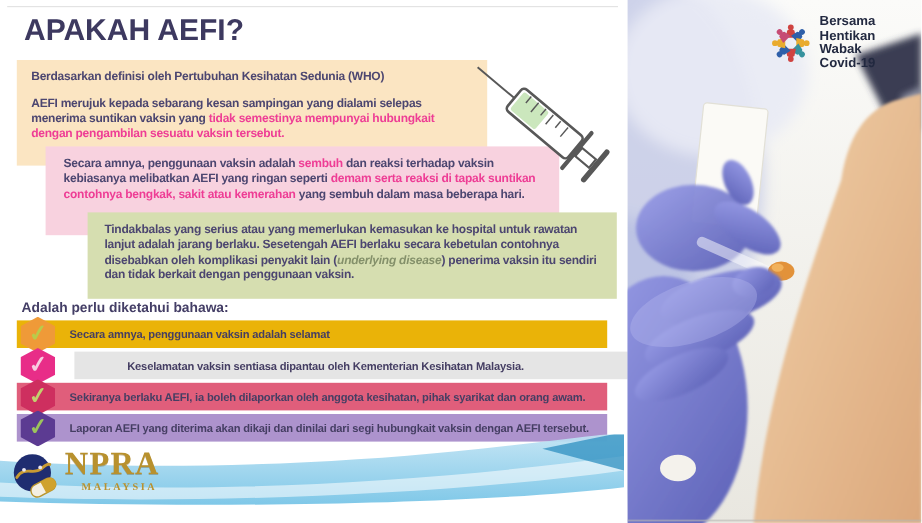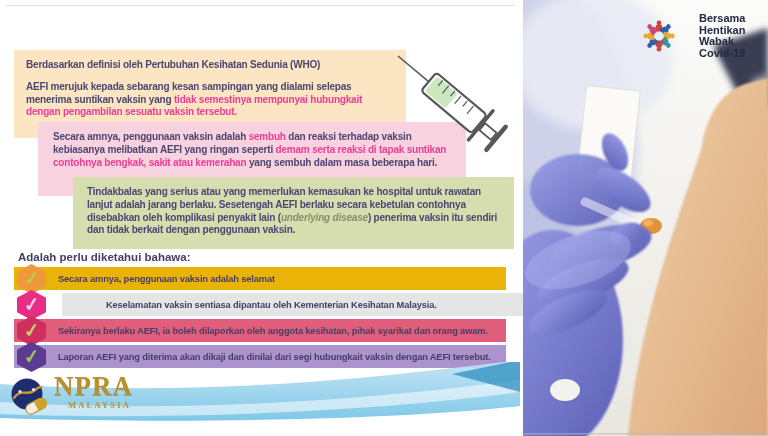--- a/index.html
+++ b/index.html
@@ -28,30 +28,31 @@
   .footer-swoosh{position:absolute;left:0;top:362px;width:520px;height:74px;z-index:1;}
   .npra{position:absolute;left:8px;top:375px;display:flex;align-items:flex-start;gap:2px;z-index:2;}
   .npra-textcol{display:flex;flex-direction:column;margin-top:0;}
   .npra-name{font-family:"Liberation Serif",serif;font-size:27px;font-weight:bold;color:#b8912e;
              line-height:0.85;letter-spacing:1px;text-shadow:0 1px 0 rgba(110,80,15,0.35);}
   .npra-sub{font-family:"Liberation Serif",serif;font-size:8.5px;font-weight:bold;color:#b8912e;
             letter-spacing:2.2px;margin-top:2px;padding-left:14px;}
   .org{position:absolute;left:132px;top:383px;z-index:2;}
   .org .org-line{font-size:10px;font-weight:bold;color:#33427e;margin-bottom:4px;}
   .photo{position:absolute;left:523px;top:0;width:245px;height:436px;}
-  .campaign{position:absolute;left:640px;top:13px;display:flex;align-items:center;gap:21px;z-index:5;}
+  .campaign{position:absolute;left:640px;top:13px;display:flex;align-items:center;gap:5px;z-index:5;}
   .campaign-text{font-size:11px;font-weight:bold;color:#222940;line-height:1.06;}
 </style>
 </head>
 <body>
 
 <div class="canvas">
 
   <div class="topline"></div>
 
+  <div class="title">APAKAH AEFI?</div>
 
   <div class="box box-who" style="background: rgb(251, 229, 194);">
     <div class="bhead">Berdasarkan definisi oleh Pertubuhan Kesihatan Sedunia (WHO)</div>
     <div><span>AEFI merujuk kepada sebarang kesan sampingan yang dialami selepas menerima suntikan vaksin yang </span><span class="hl">tidak semestinya mempunyai hubungkait dengan pengambilan sesuatu vaksin tersebut.</span></div>
   </div>
 
   <div class="box box-safe" style="background: rgb(248, 210, 223);">
     <div><span>Secara amnya, penggunaan vaksin adalah </span><span class="hl">sembuh</span><span> dan reaksi terhadap vaksin kebiasanya melibatkan AEFI yang ringan seperti </span><span class="hl">demam serta reaksi di tapak suntikan contohnya bengkak, sakit atau kemerahan</span><span> yang sembuh dalam masa beberapa hari.</span></div>
   </div>
 

